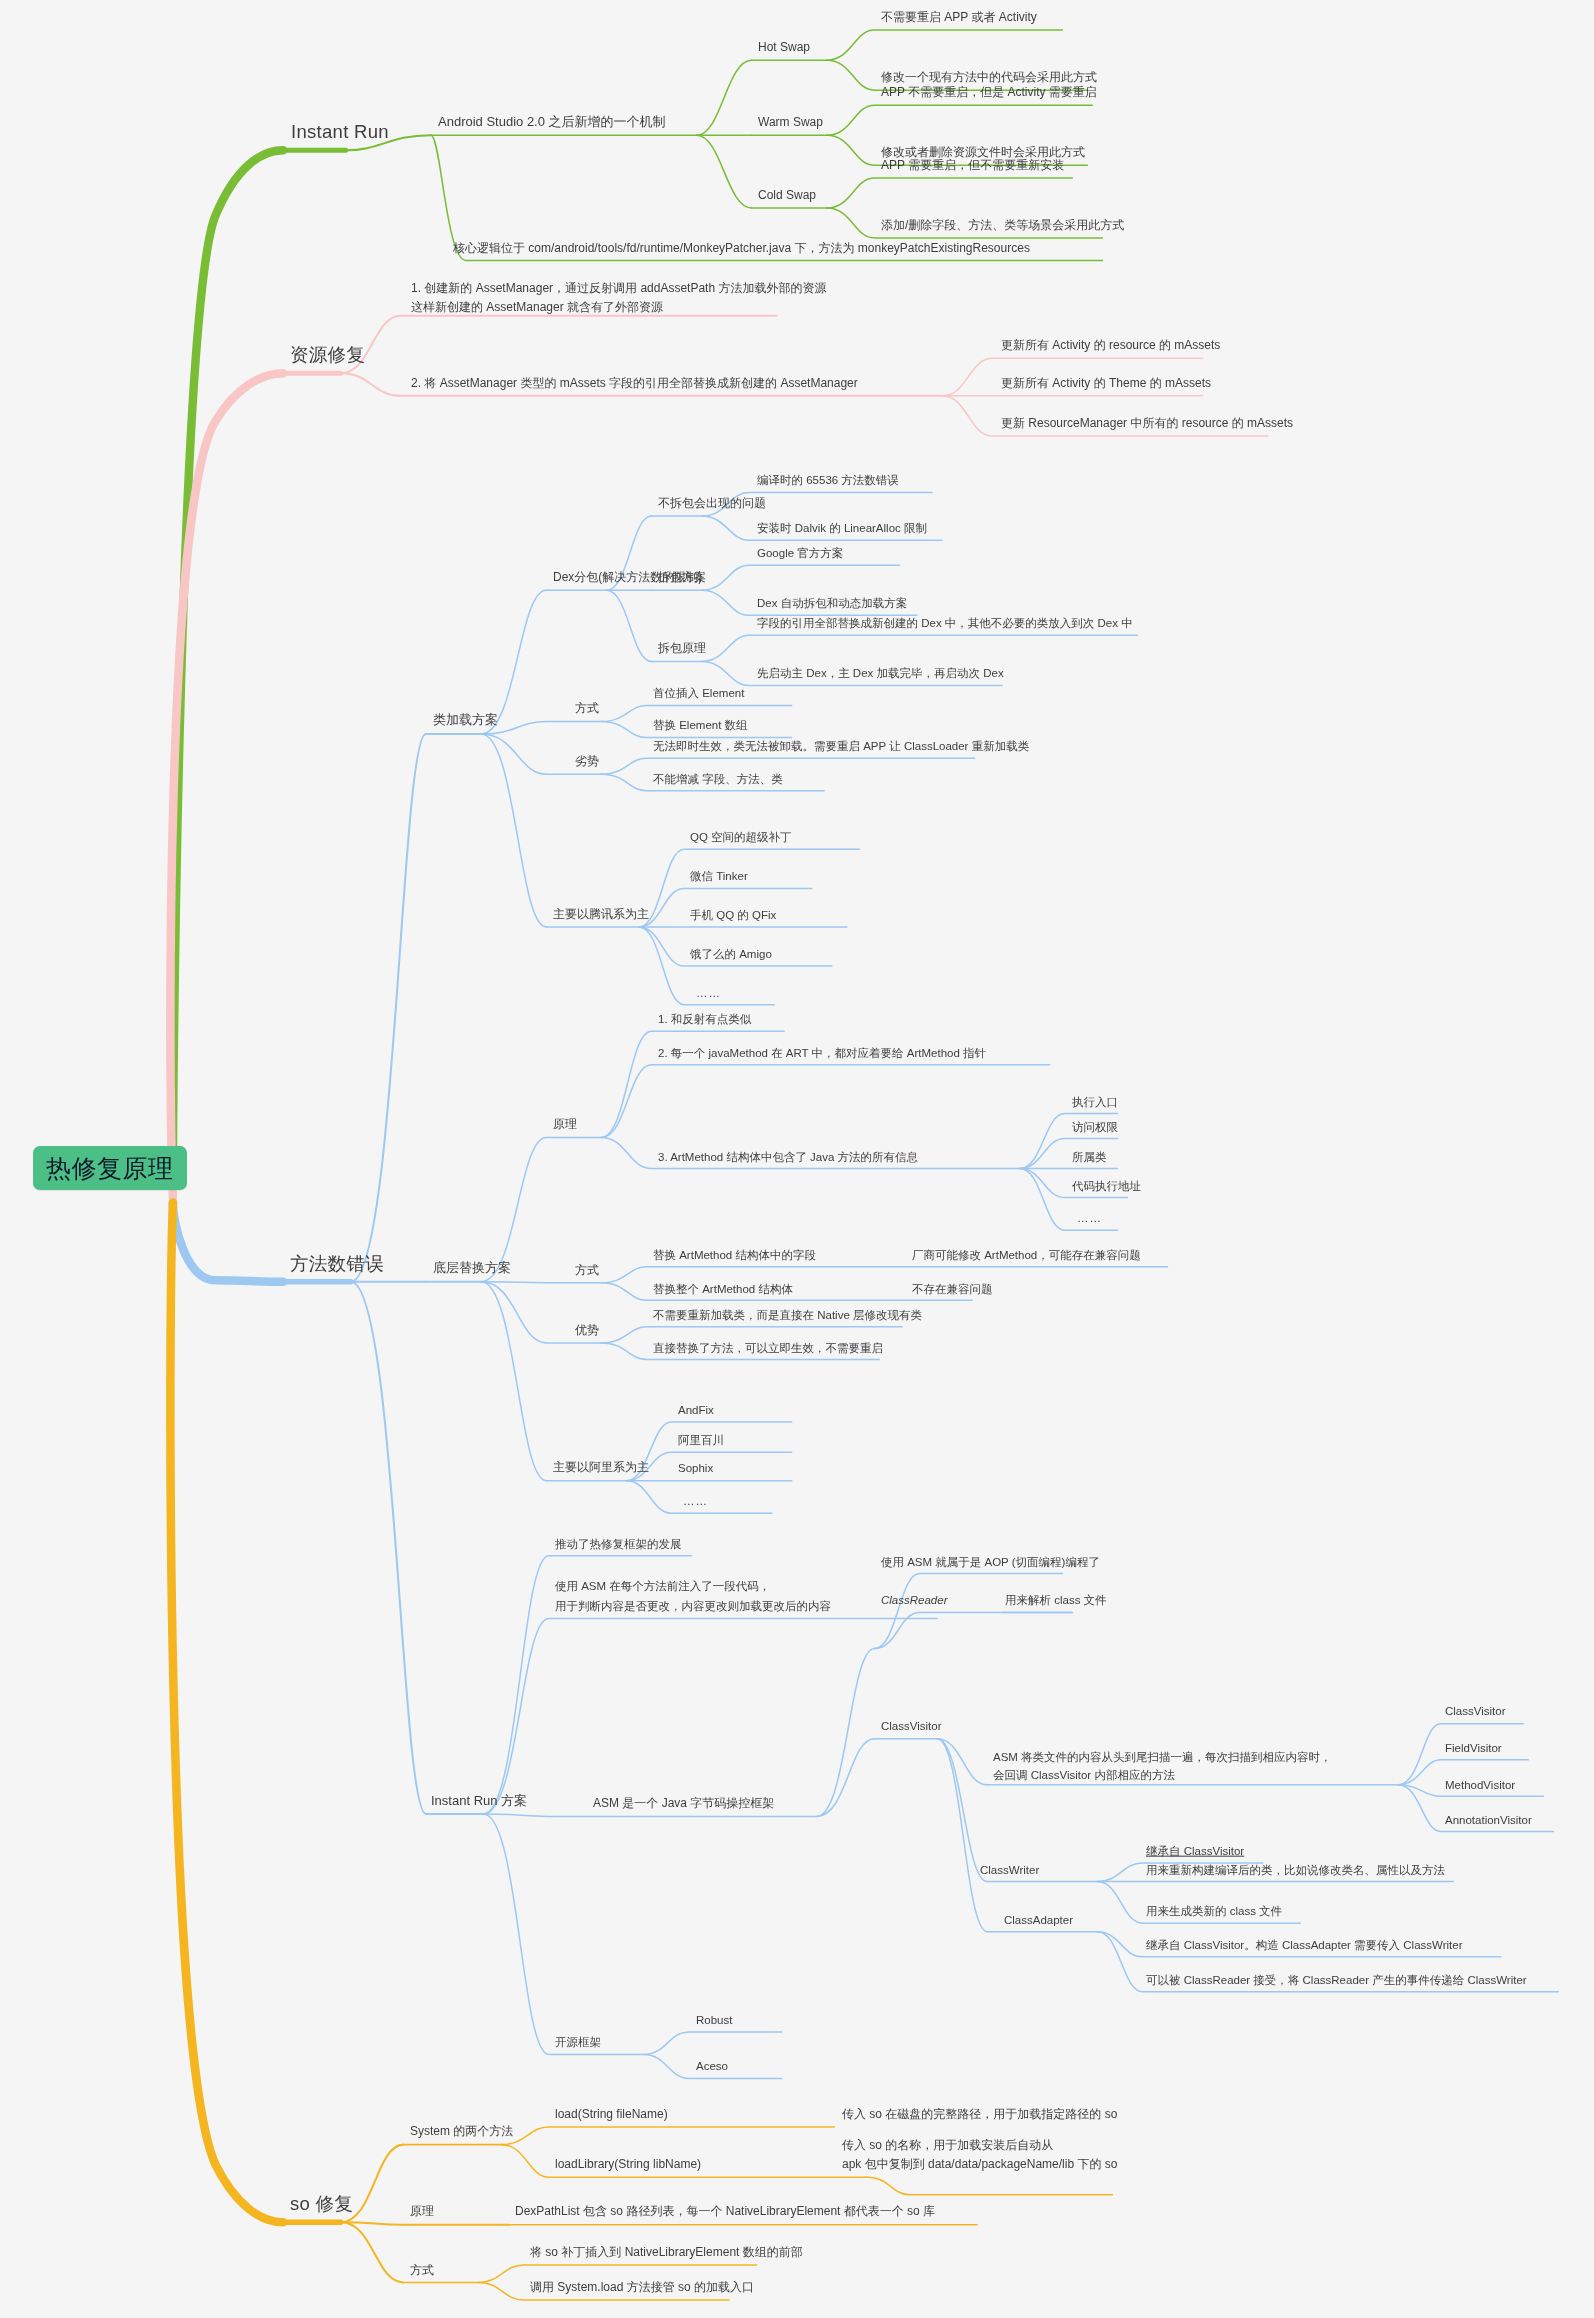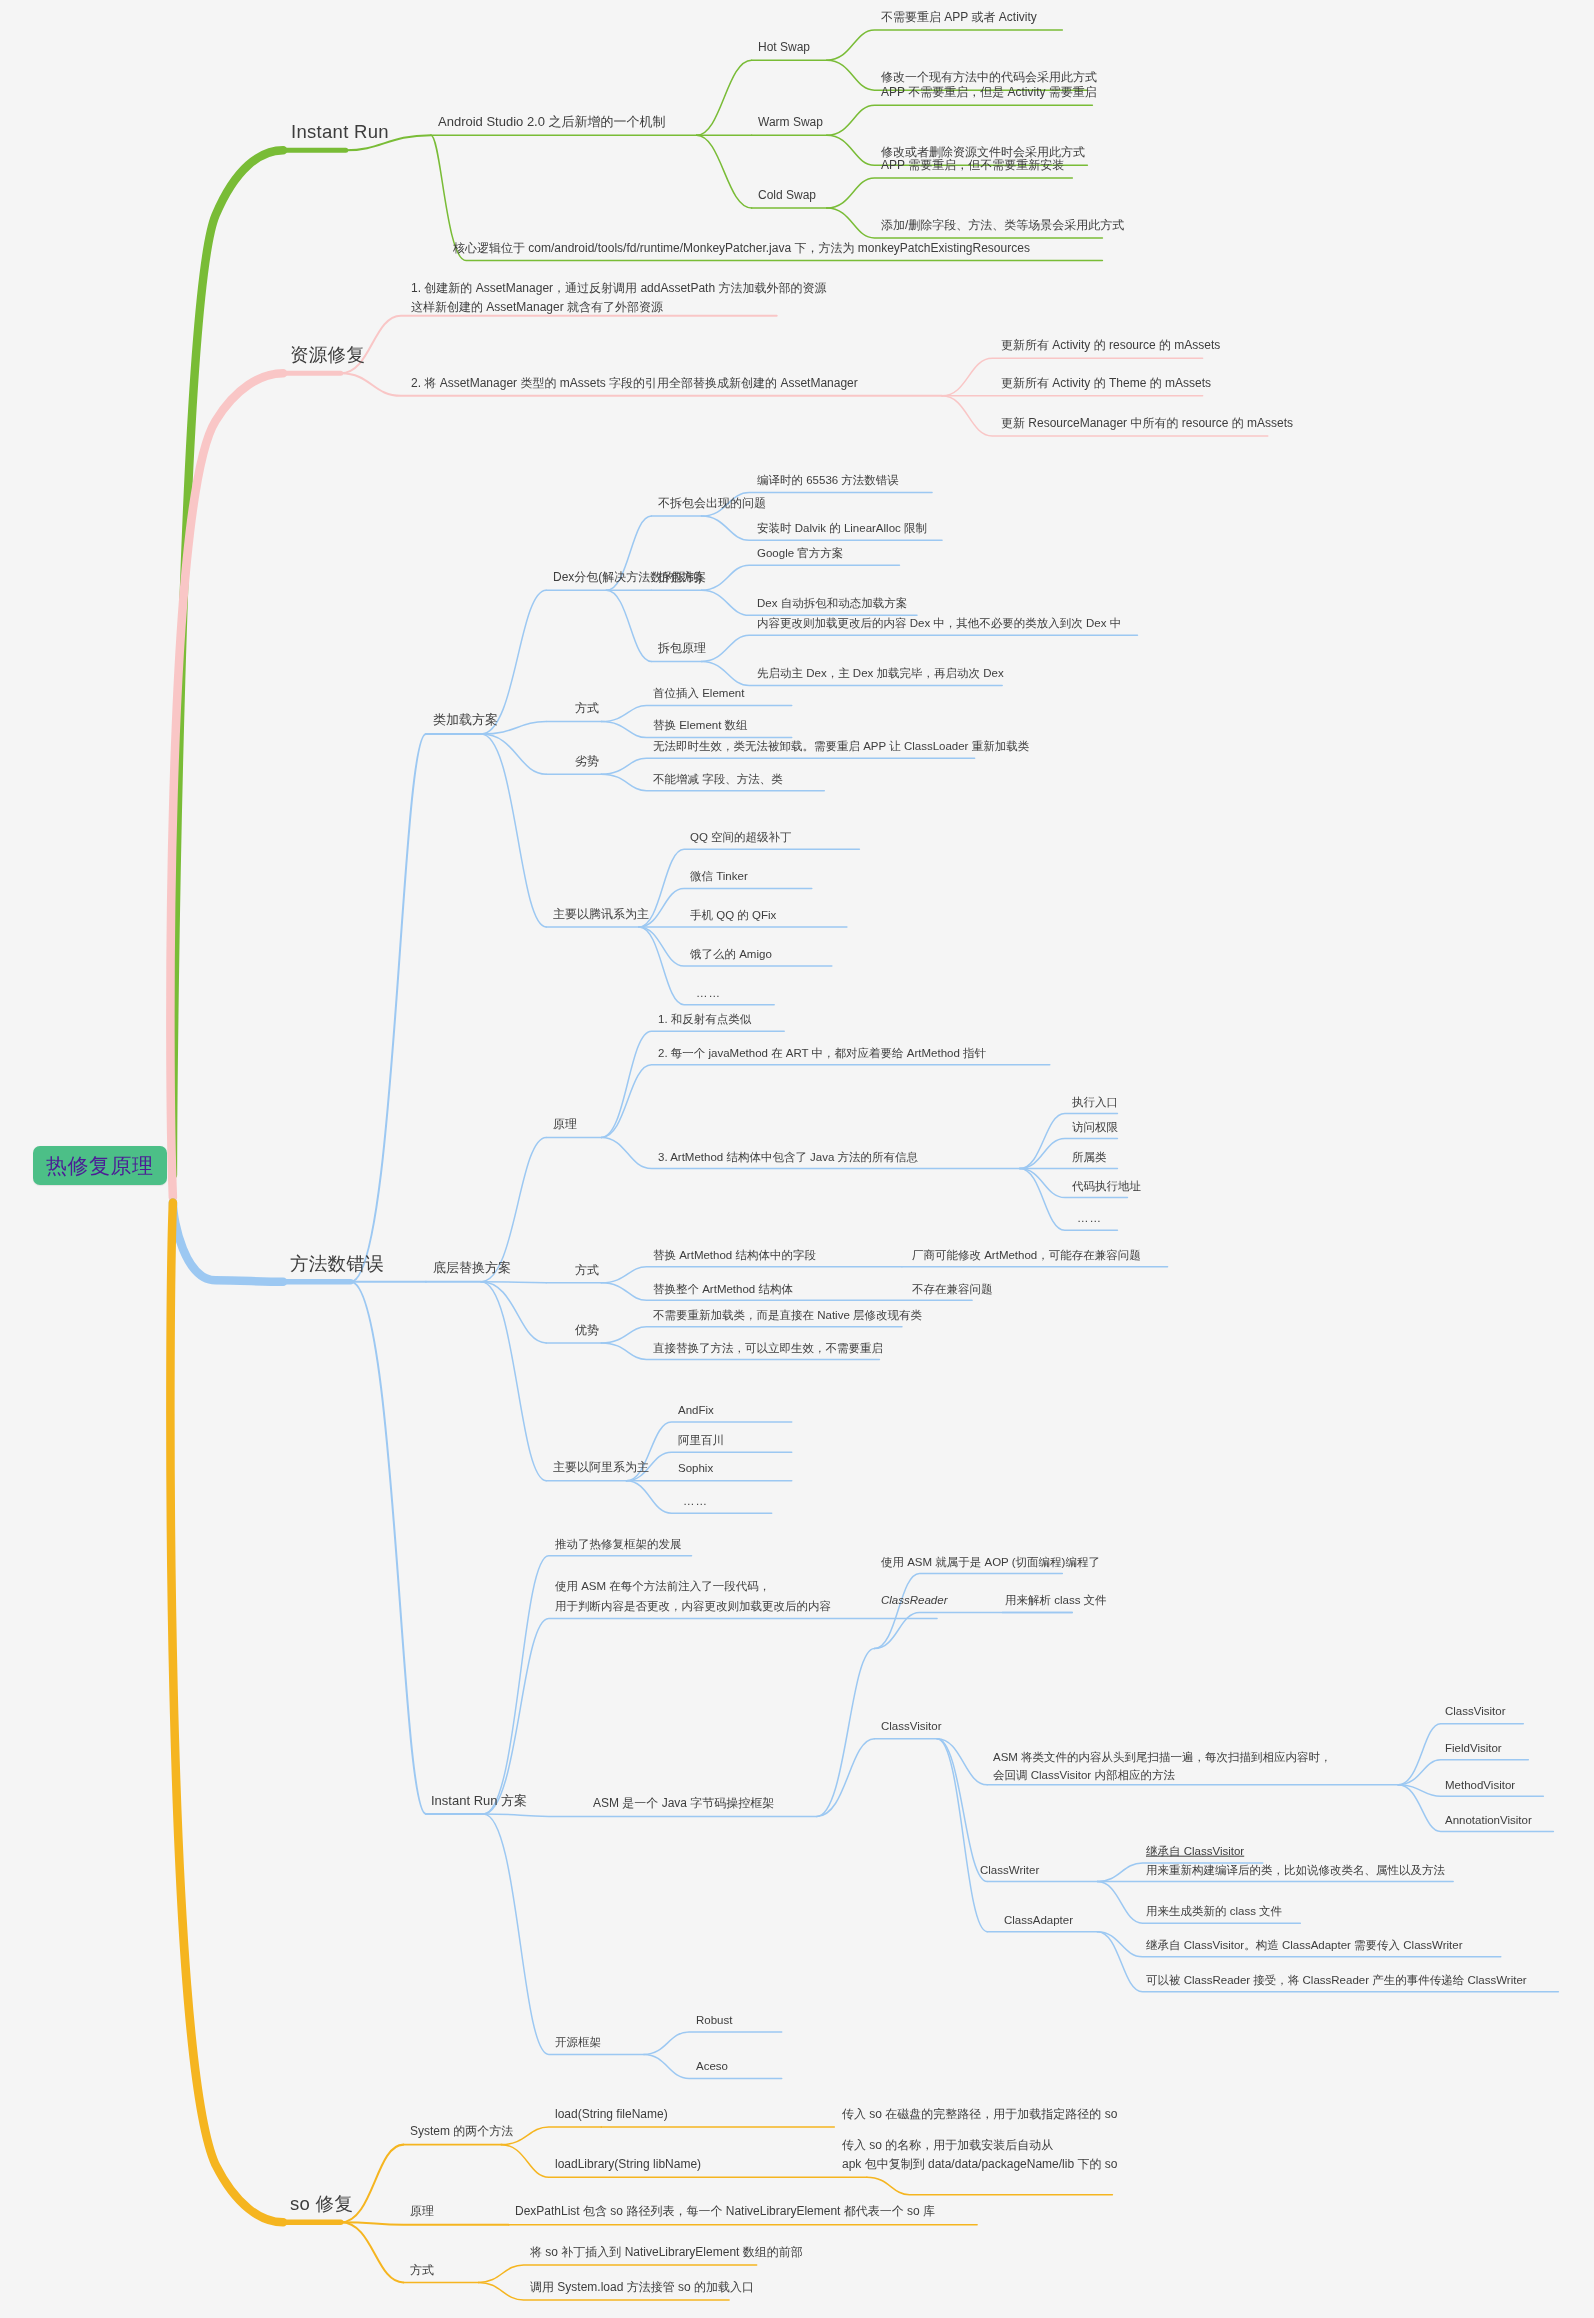--- a/index.html
+++ b/index.html
@@ -24,24 +24,24 @@
   .node{
     position:absolute;
     white-space:pre;
     line-height:1.42;
     color:#3d3d3d;
     transform:translateY(-100%);
   }
   .root-node{
     position:absolute;
     background:#4cbf87;
-    color:#4c1d95;
+    color:#0f172a;
     border-radius:7px;
     padding:7px 13px;
-    font-size:21px;
+    font-size:25px;
     line-height:1.2;
     letter-spacing:0.5px;
     white-space:pre;
     box-shadow:0 0.5px 1px rgba(0,0,0,.08);
   }
   .lvl1{font-size:18.5px;letter-spacing:0.3px;}
   .lvl2{font-size:13px;}
   .lvl3{font-size:12px;}
   .lvl4{font-size:11.5px;}
   .dots{letter-spacing:1px;}
@@ -249,21 +249,21 @@
   <div class="node lvl3" style="left:553px;top:586px;">Dex分包(解决方法数的限制)</div>
 
   <div class="node lvl3" style="left:658px;top:512px;">不拆包会出现的问题</div>
   <div class="node lvl3" style="left:658px;top:586px;">拆包方案</div>
   <div class="node lvl3" style="left:658px;top:657px;">拆包原理</div>
 
   <div class="node lvl4" style="left:757px;top:488px;">编译时的 65536 方法数错误</div>
   <div class="node lvl4" style="left:757px;top:536px;">安装时 Dalvik 的 LinearAlloc 限制</div>
   <div class="node lvl4" style="left:757px;top:561px;">Google 官方方案</div>
   <div class="node lvl4" style="left:757px;top:611px;">Dex 自动拆包和动态加载方案</div>
-  <div class="node lvl4" style="left:757px;top:631px;">内容更改则加载更改后的内容 Dex 中，其他不必要的类放入到次 Dex 中</div>
+  <div class="node lvl4" style="left:757px;top:631px;">字段的引用全部替换成新创建的 Dex 中，其他不必要的类放入到次 Dex 中</div>
   <div class="node lvl4" style="left:757px;top:681px;">先启动主 Dex，主 Dex 加载完毕，再启动次 Dex</div>
 
   <div class="node lvl3" style="left:575px;top:717px;">方式</div>
   <div class="node lvl4" style="left:653px;top:701px;">首位插入 Element</div>
   <div class="node lvl4" style="left:653px;top:733px;">替换 Element 数组</div>
 
   <div class="node lvl3" style="left:575px;top:770px;">劣势</div>
   <div class="node lvl4" style="left:653px;top:754px;">无法即时生效，类无法被卸载。需要重启 APP 让 ClassLoader 重新加载类</div>
   <div class="node lvl4" style="left:653px;top:787px;">不能增减 字段、方法、类</div>
 

